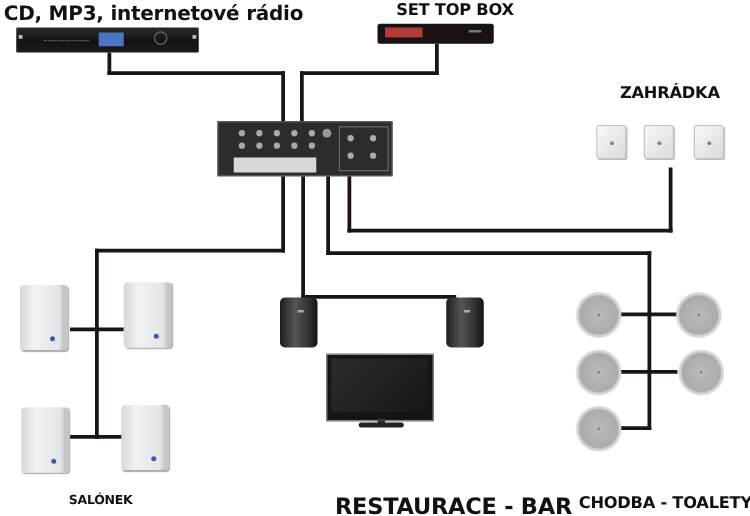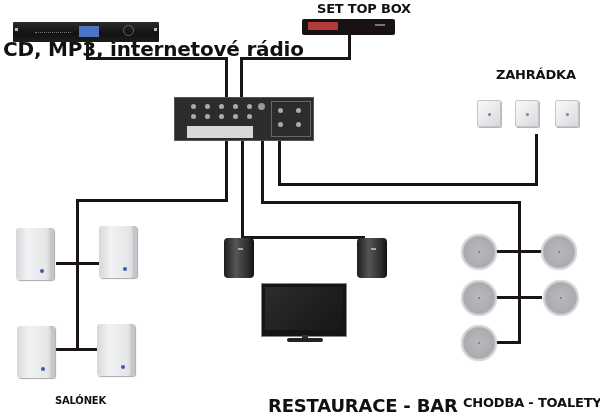--- a/index.html
+++ b/index.html
@@ -46,21 +46,21 @@
   .tvstand { left:287px; top:338px; width:36px; height:4px; background:#222; border-radius:2px; }
   .tvneck { left:302px; top:335px; width:6px; height:4px; background:#333; }
 
   
   .ceil { width:36px; height:36px; border-radius:50%; background:radial-gradient(circle,#b8babd 0%,#a9abae 60%,#cfd1d4 64%,#eceef0 100%); box-shadow:0 0 1px #bbb; }
   .ceil .c { position:absolute; left:17px; top:17px; width:2px; height:2px; background:#777; border-radius:50%; }
 </style>
 </head>
 <body>
 
-<div class="label" style="left:3px;top:1px;font-size:20px;margin-top:36px;">CD, MP3, internetové rádio</div>
+<div class="label" style="left:3px;top:1px;font-size:16px;">CD, MP3, internetové rádio</div>
 <div class="label" style="left:317px;top:1px;font-size:13px;">SET TOP BOX</div>
 <div class="label" style="left:496px;top:67px;font-size:13px;">ZAHRÁDKA</div>
 <div class="label" style="left:55px;top:395px;font-size:10px;">SALÓNEK</div>
 <div class="label" style="left:268px;top:395px;font-size:18px;">RESTAURACE - BAR</div>
 <div class="label" style="left:463px;top:395px;font-size:13px;">CHODBA - TOALETY</div>
 
 <div>
   <div class="wire" style="left:86px;top:42px;width:3px;height:18px;"></div>
   <div class="wire" style="left:86px;top:57px;width:142px;height:3px;"></div>
   <div class="wire" style="left:225px;top:57px;width:3px;height:41px;"></div>

